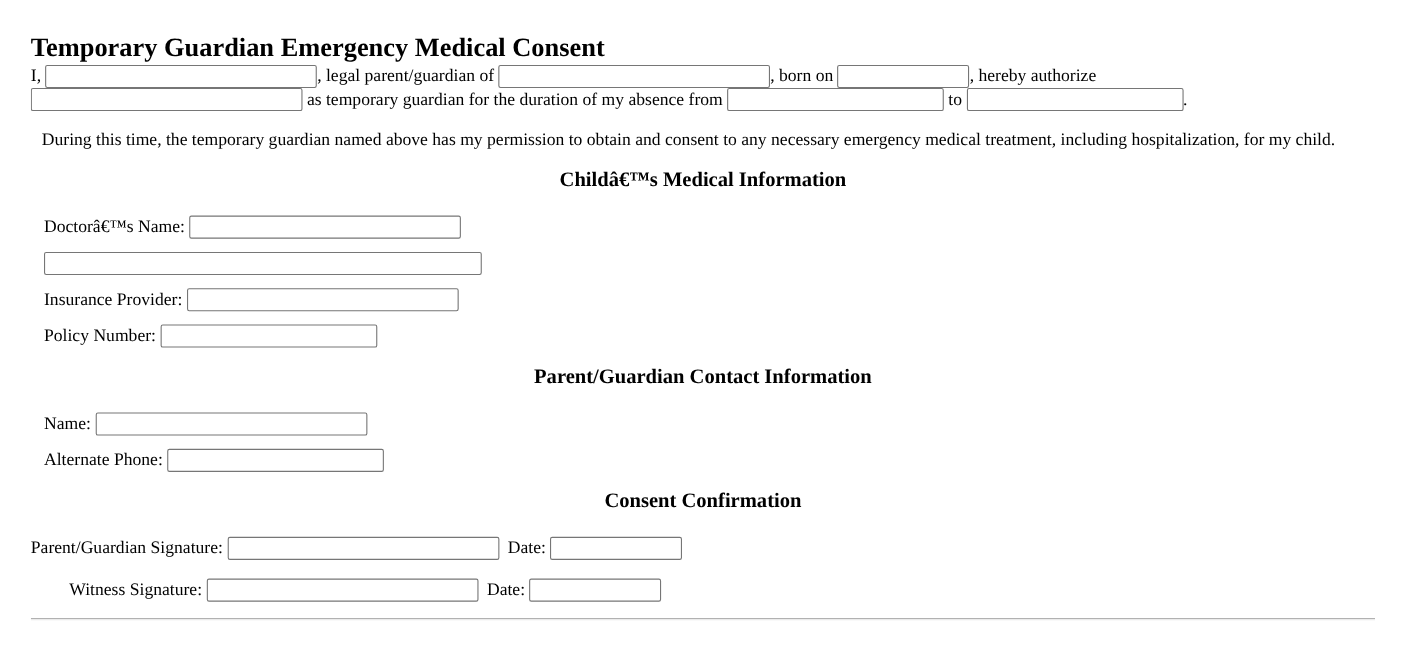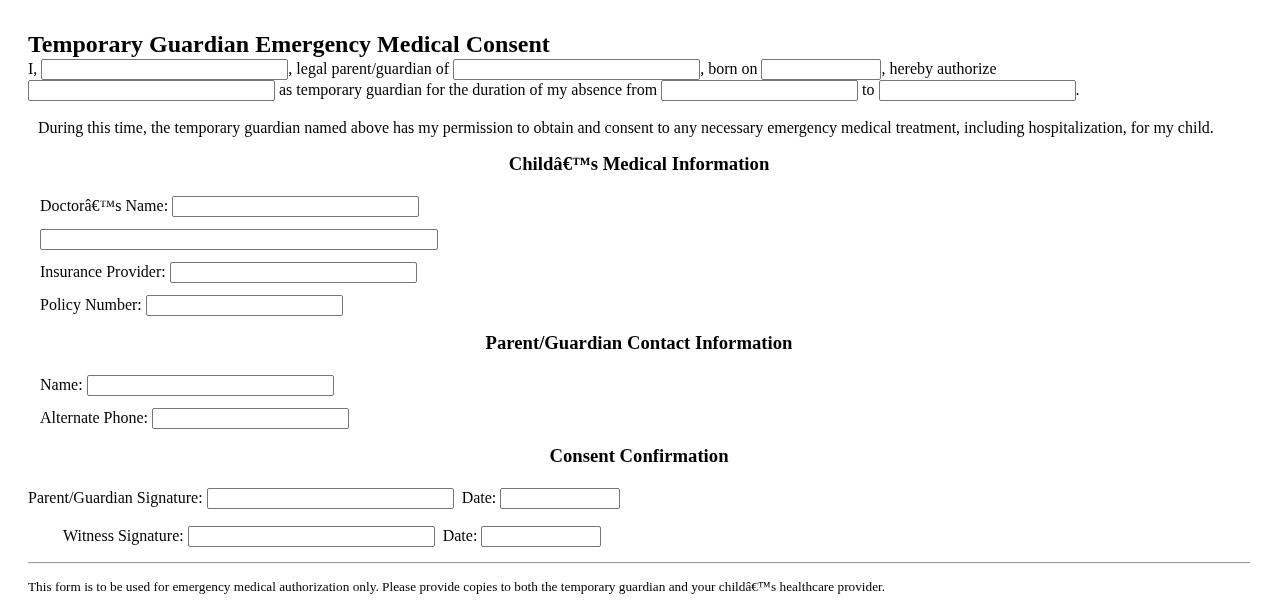--- a/index.html
+++ b/index.html
@@ -130,15 +130,14 @@
 
   <p class="sig-row">
     <span>Witness Signature:</span>
     <input type="text" class="w-name ml7" value="" style="">
     <span class="ml4">Date:</span>
     <input type="text" class="w-date ml4" value="" style="">
   </p>
 
   <hr class="rule">
 
-  <p class="footer-note">This form is to be used for emergency medical authorization only. Please provide copies to both the temporary guardian and your childâ€™s healthcare provider.</p>
 
 </main>
 
 </body></html>

